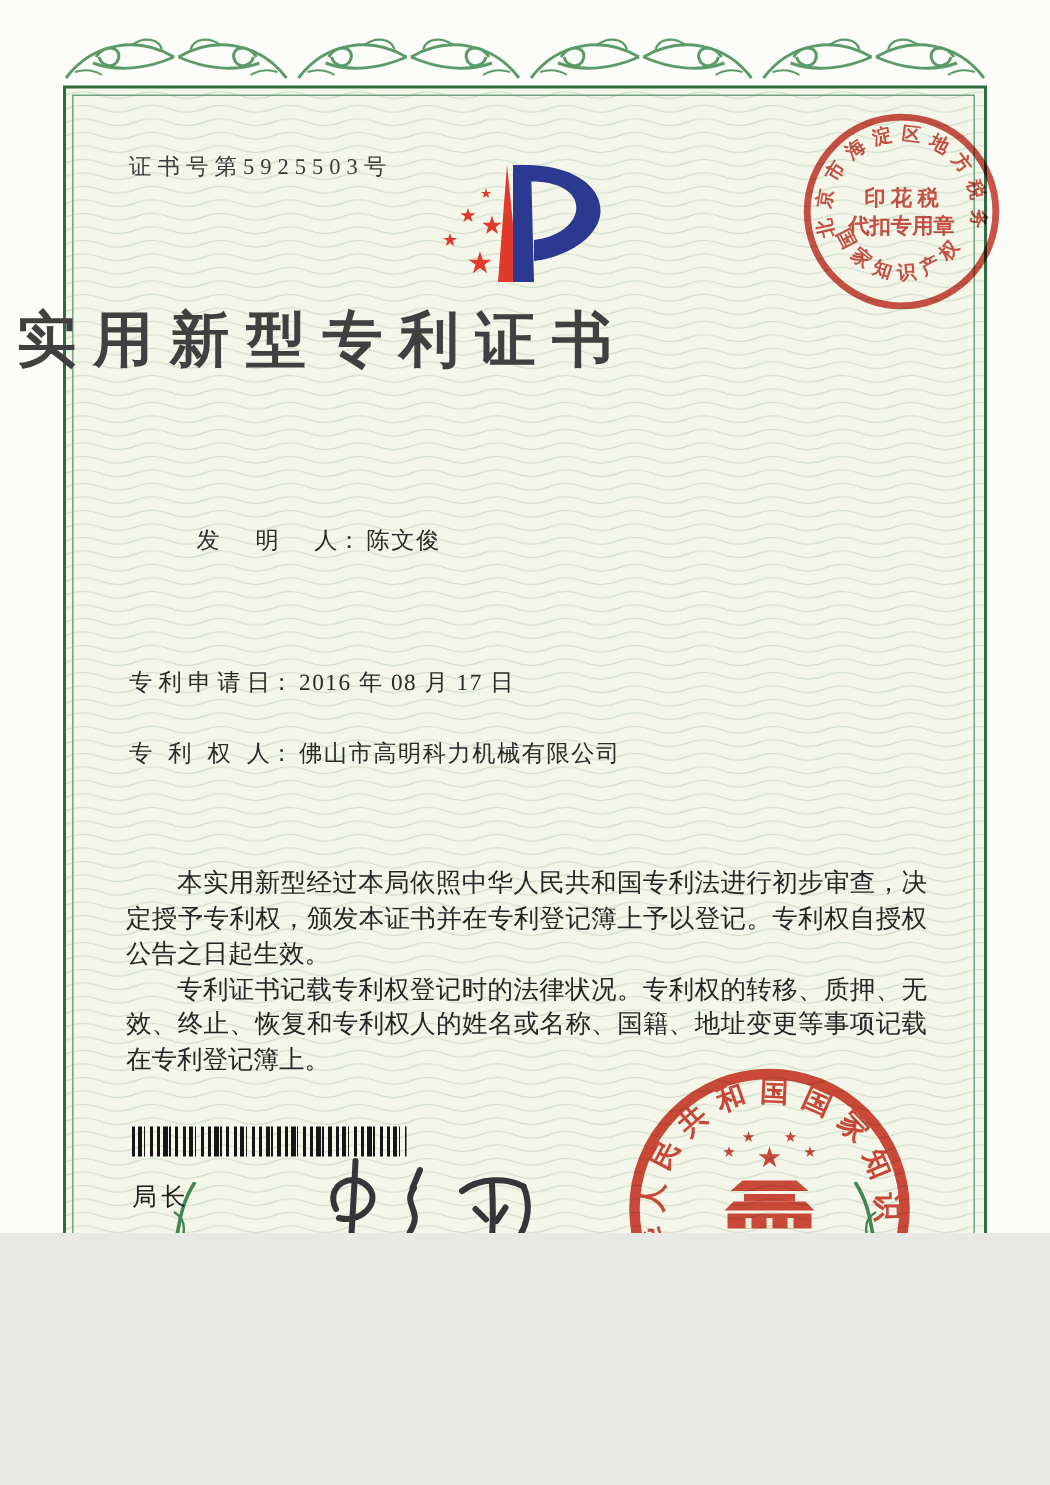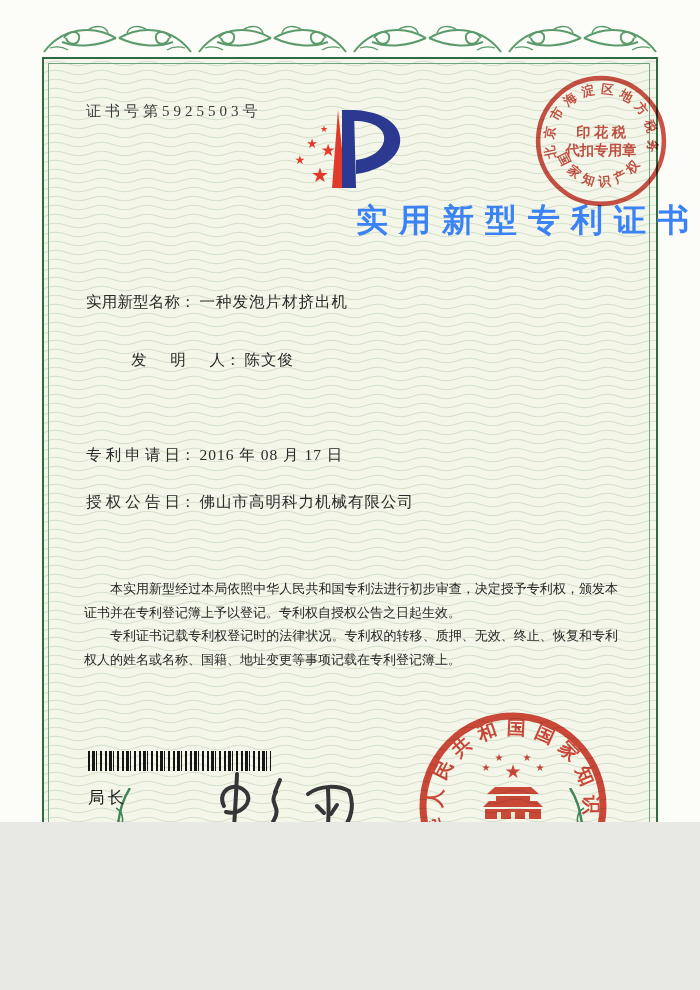--- a/index.html
+++ b/index.html
@@ -19,31 +19,31 @@
   .bottom-rule-a{position:absolute;left:42px;top:934px;width:616px;height:5px;background:#1f5c35;z-index:1;}
   .bottom-rule-b{position:absolute;left:42px;top:942px;width:616px;height:2px;background:#2e6b40;z-index:1;}
   .band-top{position:absolute;left:40px;top:18px;width:620px;height:42px;z-index:1;}
   .corner{position:absolute;z-index:2;}
   .corner.bl{left:26px;top:788px;}
   .corner.br{right:26px;top:788px;transform:scaleX(-1);}
 
   .cert-no{position:absolute;left:86px;top:102px;z-index:5;
     font-size:15px;letter-spacing:4px;color:#3a3a3a;}
   .logo{position:absolute;left:272px;top:96px;z-index:5;}
-  .title{position:absolute;left:0;top:199px;width:100%;text-align:right;z-index:5;
-    font-size:32px;font-weight:bold;letter-spacing:11px;color:#3b82f6;text-indent:11px;}
+  .title{position:absolute;left:0;top:199px;width:100%;text-align:left;z-index:5;
+    font-size:40px;font-weight:bold;letter-spacing:11px;color:#404040;text-indent:11px;}
 
   .field-row{position:absolute;left:86px;z-index:5;font-size:15.5px;color:#2a2a2a;white-space:nowrap;}
   .flabel{display:inline-block;width:94px;text-align:justify;text-align-last:justify;}
   .fvalue{letter-spacing:1px;}
   .row0{top:292px;} .row1{top:350px;margin-left:45px;} .row2{top:393px;}
   .row3{top:445px;} .row4{top:492px;} .row5{top:542px;}
 
   .body-text{position:absolute;left:84px;top:577px;width:534px;z-index:5;
-    font-size:13px;line-height:23.6px;text-align:justify;color:#262626;}
+    font-size:17px;line-height:23.6px;text-align:justify;color:#262626;}
   .body-text p{margin:0;text-indent:2em;}
 
   .barcode{position:absolute;left:88px;top:751px;width:183px;height:20px;z-index:5;
     background:repeating-linear-gradient(90deg,
       #151515 0 2px,transparent 2px 4px,
       #151515 4px 7px,transparent 7px 8px,
       #151515 8px 9px,transparent 9px 12px,
       #151515 12px 14px,transparent 14px 17px);}
   .signer-title{position:absolute;left:88px;top:787px;z-index:5;font-size:16.5px;letter-spacing:3px;
     font-family:Liberation Serif, serif;color:#1d1d1d;}
@@ -136,34 +136,30 @@
       <text x="52" y="36" font-size="9">★</text>
       <text x="40" y="52" font-size="13">★</text>
       <text x="56" y="60" font-size="17">★</text>
       <text x="28" y="68" font-size="12">★</text>
       <text x="48" y="86" font-size="20">★</text>
     </g>
   </svg>
 
   <div class="title">实用新型专利证书</div>
 
-  <div class="field-row row0">
-    <span class="flabel">实用新型名称</span><span>：</span>
-    <span class="fvalue">一种发泡片材挤出机</span>
-  </div>
   <div class="field-row row1">
     <span class="flabel">发明人</span><span>：</span>
     <span class="fvalue">陈文俊</span>
   </div>
   <div class="field-row row3">
     <span class="flabel">专利申请日</span><span>：</span>
     <span class="fvalue">2016 年 08 月 17 日</span>
   </div>
   <div class="field-row row4">
-    <span class="flabel">授权公告日</span><span>：</span>
+    <span class="flabel">专利权人</span><span>：</span>
     <span class="fvalue">佛山市高明科力机械有限公司</span>
   </div>
 
   <div class="body-text">
     <p>本实用新型经过本局依照中华人民共和国专利法进行初步审查，决定授予专利权，颁发本证书并在专利登记簿上予以登记。专利权自授权公告之日起生效。</p>
     <p>专利证书记载专利权登记时的法律状况。专利权的转移、质押、无效、终止、恢复和专利权人的姓名或名称、国籍、地址变更等事项记载在专利登记簿上。</p>
   </div>
 
   <div class="barcode"></div>
 

